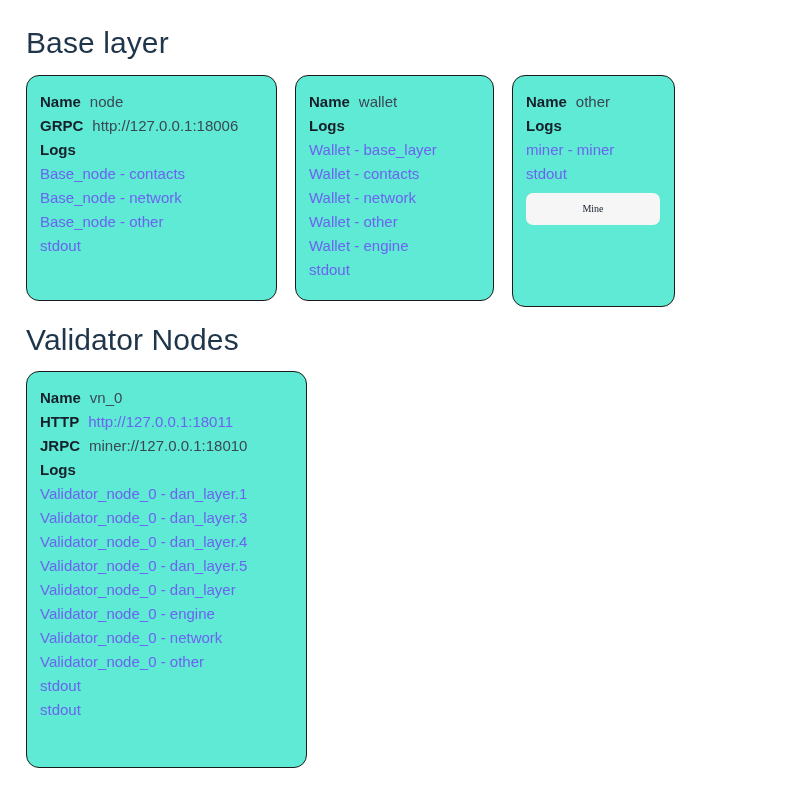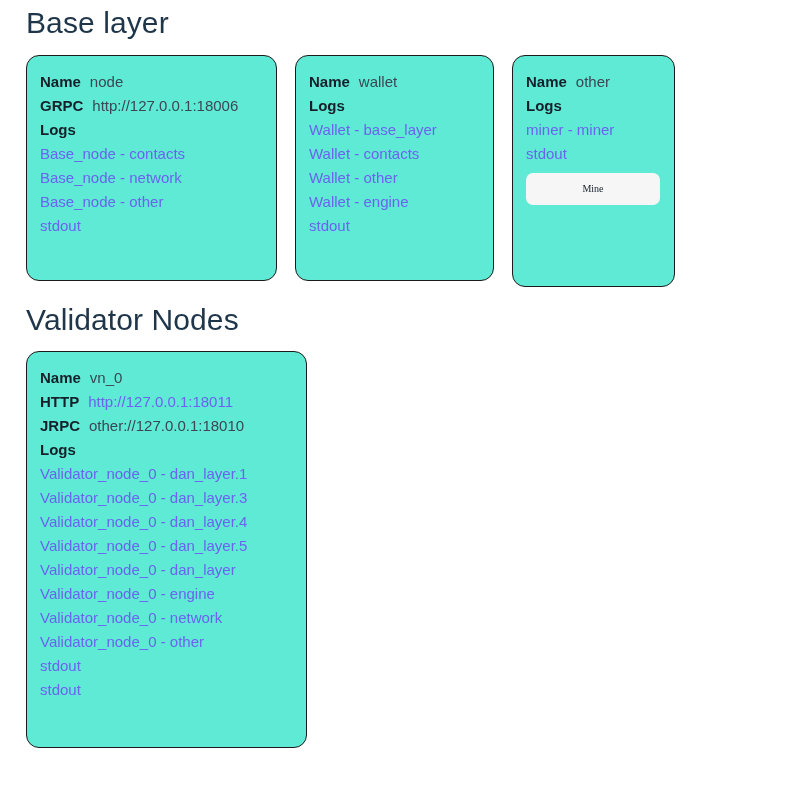--- a/index.html
+++ b/index.html
@@ -10,21 +10,21 @@
   body {
     width: 793px;
     height: 785px;
     font-family: "Liberation Sans", sans-serif;
     color: #1f2d3d;
     overflow: hidden;
     position: relative;
   }
 
   .page {
-    padding: 6px 0 0 26px;
+    padding: 26px 0 0 26px;
     box-sizing: border-box;
   }
 
   .section-title {
     font-size: 30px;
     font-weight: 400;
     color: #1f3549;
     line-height: 1.15;
     margin: 0 0 14px 0;
     letter-spacing: 0.1px;
@@ -142,20 +142,21 @@
 
     <div class="card wallet">
       <div class="kv-row">
         <span class="kv-label">Name</span>
         <span class="kv-value">wallet</span>
       </div>
       <div class="logs-label">Logs</div>
       <ul class="log-list">
         <li class="log-item">Wallet - base_layer</li>
         <li class="log-item">Wallet - contacts</li>
+        <li class="log-item">Wallet - network</li>
         <li class="log-item">Wallet - other</li>
         <li class="log-item">Wallet - engine</li>
         <li class="log-item">stdout</li>
       </ul>
     </div>
 
     <div class="card miner">
       <div class="kv-row">
         <span class="kv-label">Name</span>
         <span class="kv-value">other</span>
@@ -177,21 +178,21 @@
       <div class="kv-row">
         <span class="kv-label">Name</span>
         <span class="kv-value">vn_0</span>
       </div>
       <div class="kv-row">
         <span class="kv-label">HTTP</span>
         <span class="kv-value link">http://127.0.0.1:18011</span>
       </div>
       <div class="kv-row">
         <span class="kv-label">JRPC</span>
-        <span class="kv-value">other://127.0.0.1:18010</span>
+        <span class="kv-value">miner://127.0.0.1:18010</span>
       </div>
       <div class="logs-label">Logs</div>
       <ul class="log-list">
         <li class="log-item">Validator_node_0 - dan_layer.1</li>
         <li class="log-item">Validator_node_0 - dan_layer.3</li>
         <li class="log-item">Validator_node_0 - dan_layer.4</li>
         <li class="log-item">Validator_node_0 - dan_layer.5</li>
         <li class="log-item">Validator_node_0 - dan_layer</li>
         <li class="log-item">Validator_node_0 - engine</li>
         <li class="log-item">Validator_node_0 - network</li>

